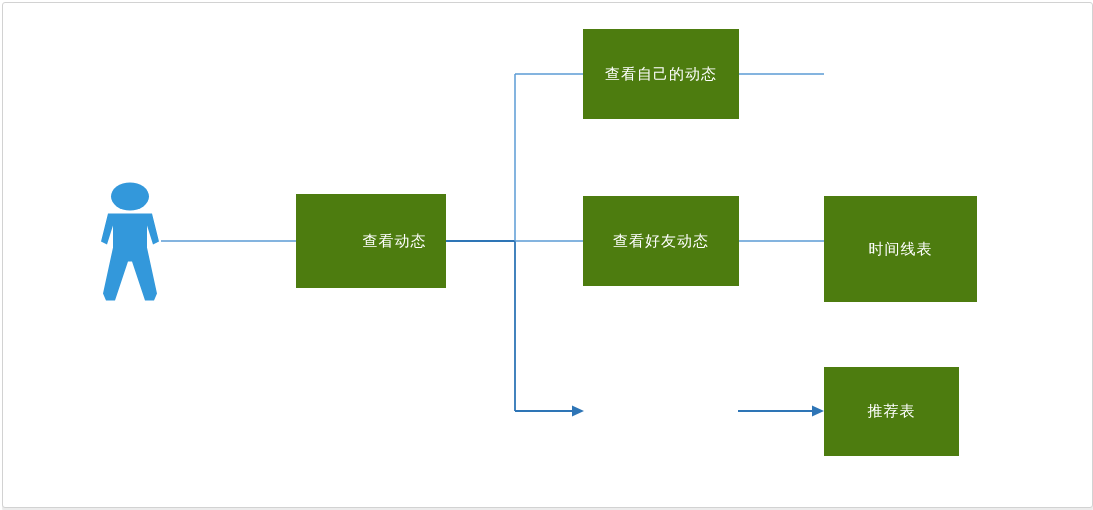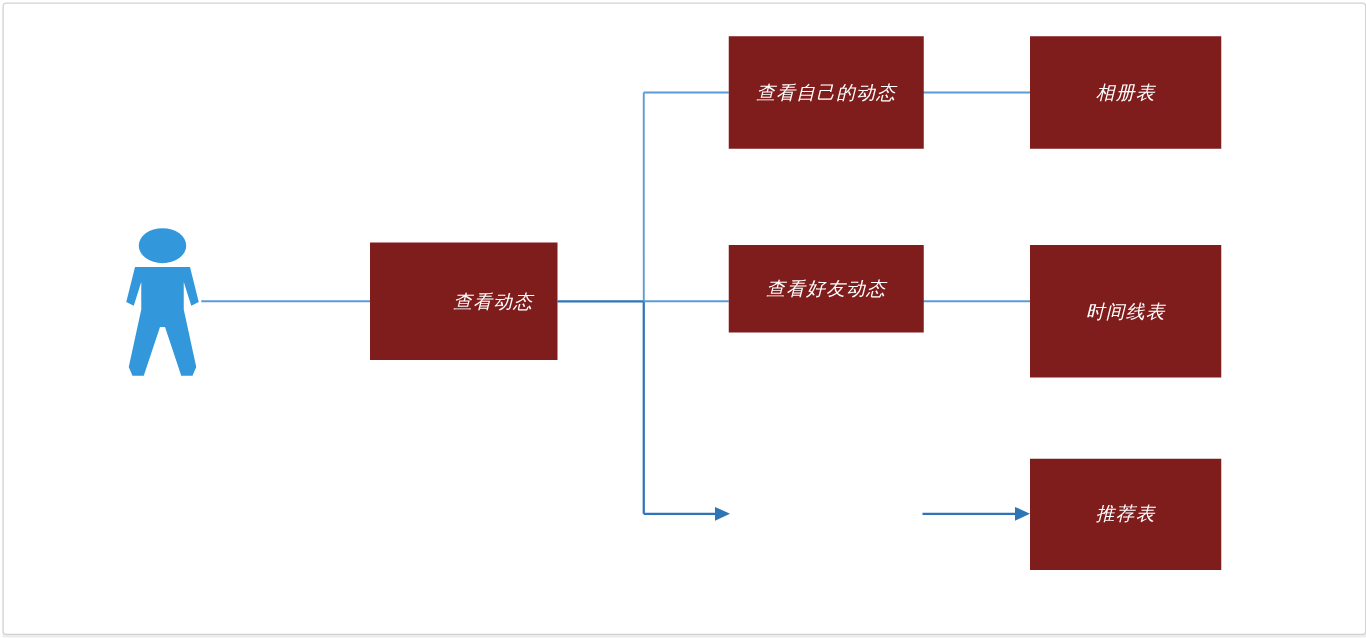--- a/index.html
+++ b/index.html
@@ -21,30 +21,29 @@
   }
   .wires {
     position: absolute;
     left: 0;
     top: 0;
     width: 1089px;
     height: 504px;
   }
   .node {
     position: absolute;
-    background: #7f1d1d;
+    background: #4d7c0f;
     color: #ffffff;
     display: flex;
     align-items: center;
     justify-content: center;
     font-size: 15px;
     letter-spacing: 1px;
     text-align: center;
     box-sizing: border-box;
-    font-style: italic;
   }
   .actor {
     position: absolute;
     left: 96px;
     top: 178px;
     width: 62px;
     height: 121px;
   }
   .actor svg { display: block; width: 100%; height: 100%; }
 </style>
@@ -87,30 +86,27 @@
   </div>
 
   <div class="node" style="left:293px; top:191px; width:150px; height:94px;padding-left:47px;">
     <span>查看动态</span>
   </div>
 
   <div class="node" style="left:580px; top:26px; width:156px; height:90px;">
     <span>查看自己的动态</span>
   </div>
 
-  <div class="node" style="left:821px; top:26px; width:153px; height:90px;">
-    <span>相册表</span>
-  </div>
 
-  <div class="node" style="left:580px; top:193px; width:156px; height:70px;justify-content:center;">
+  <div class="node" style="left:580px; top:193px; width:156px; height:90px;justify-content:center;">
     <span>查看好友动态</span>
   </div>
 
   <div class="node" style="left:821px; top:193px; width:153px; height:106px;">
     <span>时间线表</span>
   </div>
 
 
-  <div class="node" style="left:821px; top:364px; width:153px; height:89px;">
+  <div class="node" style="left:821px; top:364px; width:135px; height:89px;">
     <span>推荐表</span>
   </div>
 
 </div>
 
 </body></html>

